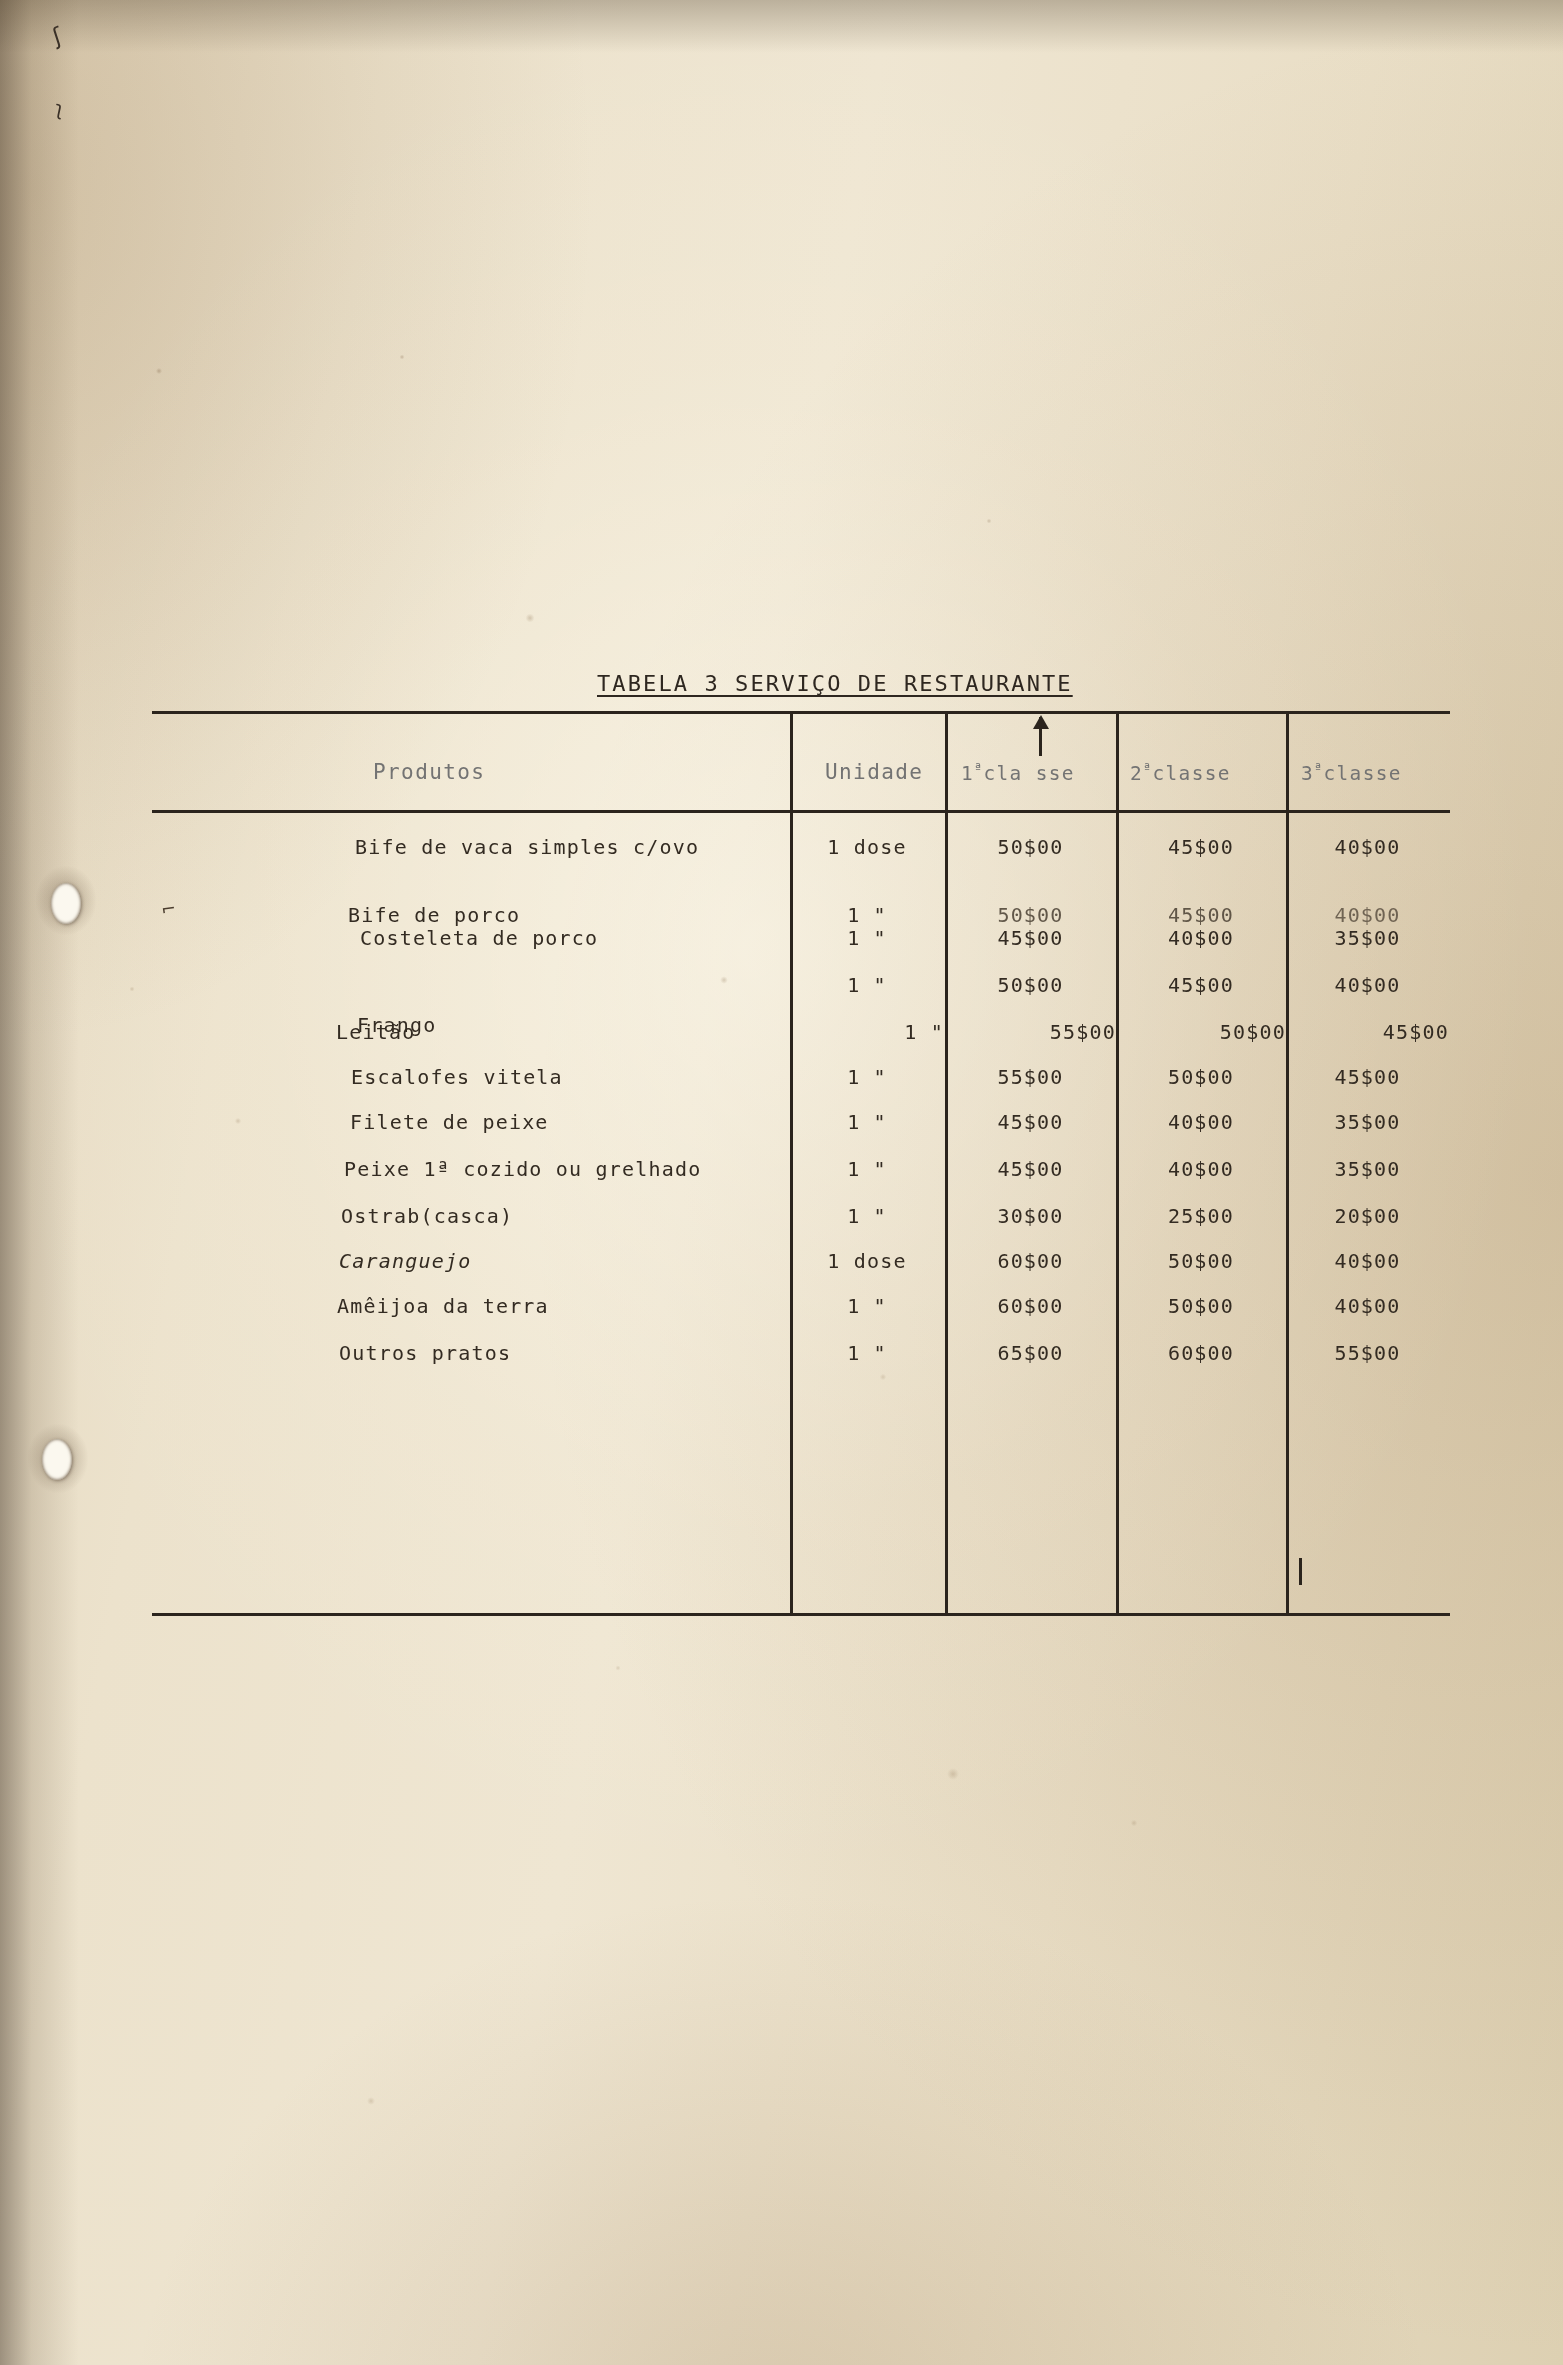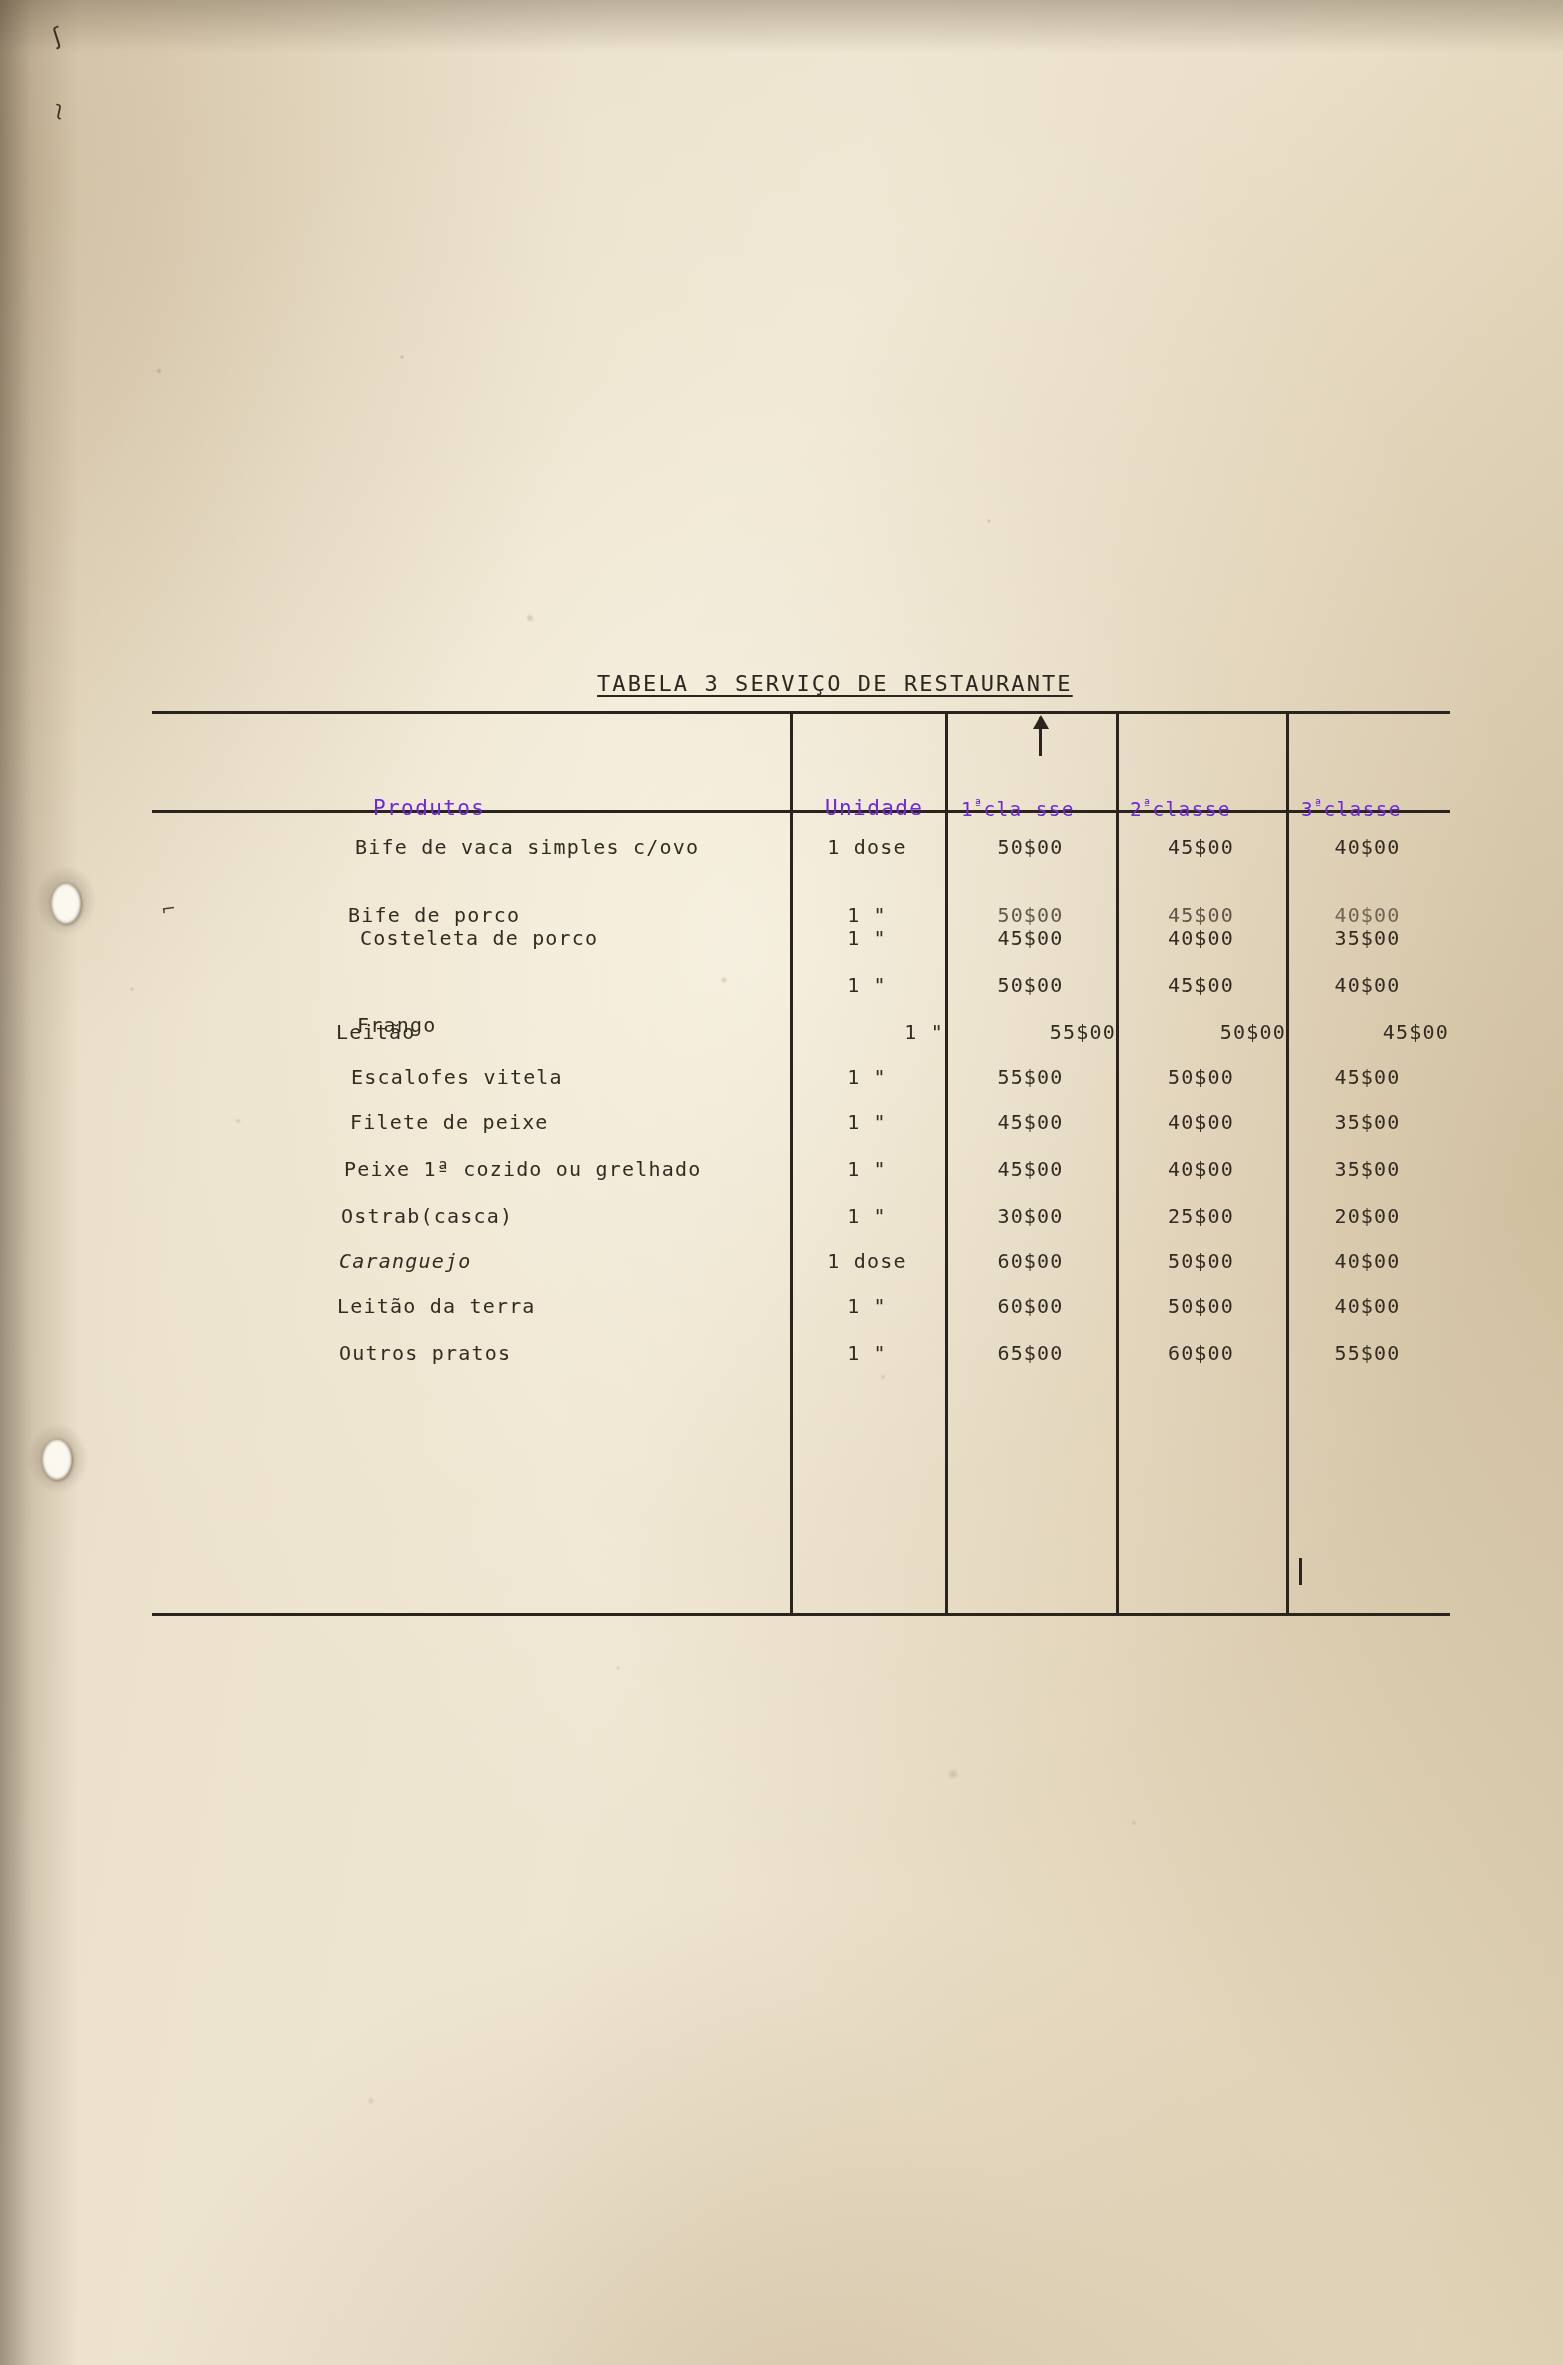--- a/index.html
+++ b/index.html
@@ -149,24 +149,23 @@
     width: 0; height: 0;
     border-left: 8px solid transparent;
     border-right: 8px solid transparent;
     border-bottom: 14px solid #2b241d;
   }
 
   
   .hdr {
     position: absolute;
     font-size: 21px;
-    color: #6d28d9;
+    color: #737373;
     letter-spacing: 1.4px;
     white-space: nowrap;
-    margin-top: 36px;
   }
   #hdr-produtos { left: 221px; top: 49px; }
   #hdr-unidade  { left: 673px; top: 49px; }
   #hdr-c1       { left: 809px; top: 50px; font-size: 19.4px; }
   #hdr-c2       { left: 978px; top: 50px; font-size: 19.4px; }
   #hdr-c3       { left: 1149px; top: 50px; font-size: 19.4px; }
   .sup { font-size: 13.2px; vertical-align: super; }
 
   
   #rows { position: absolute; left: 0; top: 124px; width: 1298px; }
@@ -322,21 +321,21 @@
 
       <div class="row">
         <div class="cell c-prod" style="left:187px;font-style:italic;">Caranguejo</div>
         <div class="cell c-unit">1 dose</div>
         <div class="cell c-p1">60$00</div>
         <div class="cell c-p2">50$00</div>
         <div class="cell c-p3">40$00</div>
       </div>
 
       <div class="row">
-        <div class="cell c-prod" style="left:185px;">Leitão da terra</div>
+        <div class="cell c-prod" style="left:185px;">Amêijoa da terra</div>
         <div class="cell c-unit">1  "</div>
         <div class="cell c-p1">60$00</div>
         <div class="cell c-p2">50$00</div>
         <div class="cell c-p3">40$00</div>
       </div>
 
       <div class="row">
         <div class="cell c-prod" style="left:187px;">Outros pratos</div>
         <div class="cell c-unit">1  "</div>
         <div class="cell c-p1">65$00</div>

